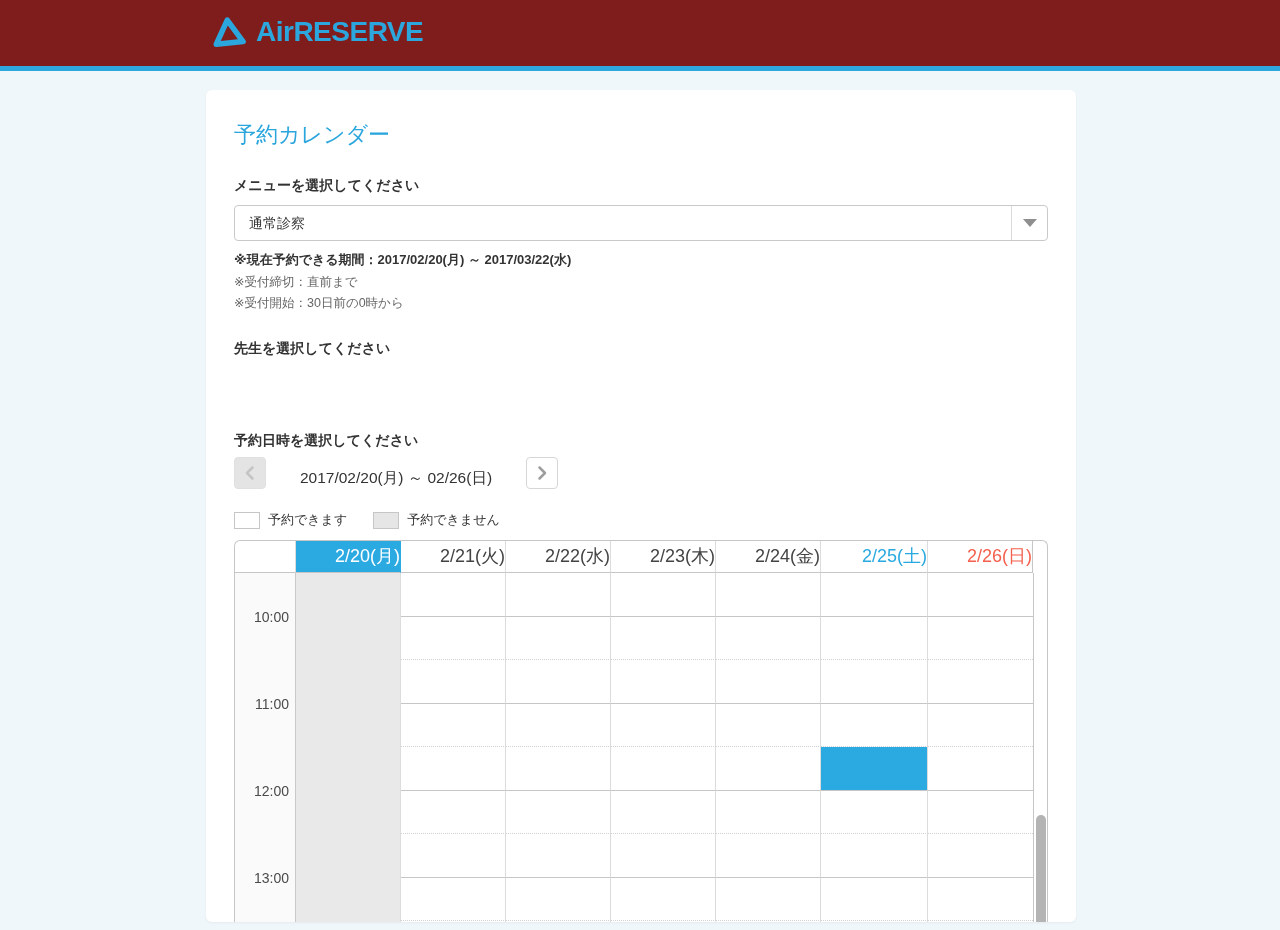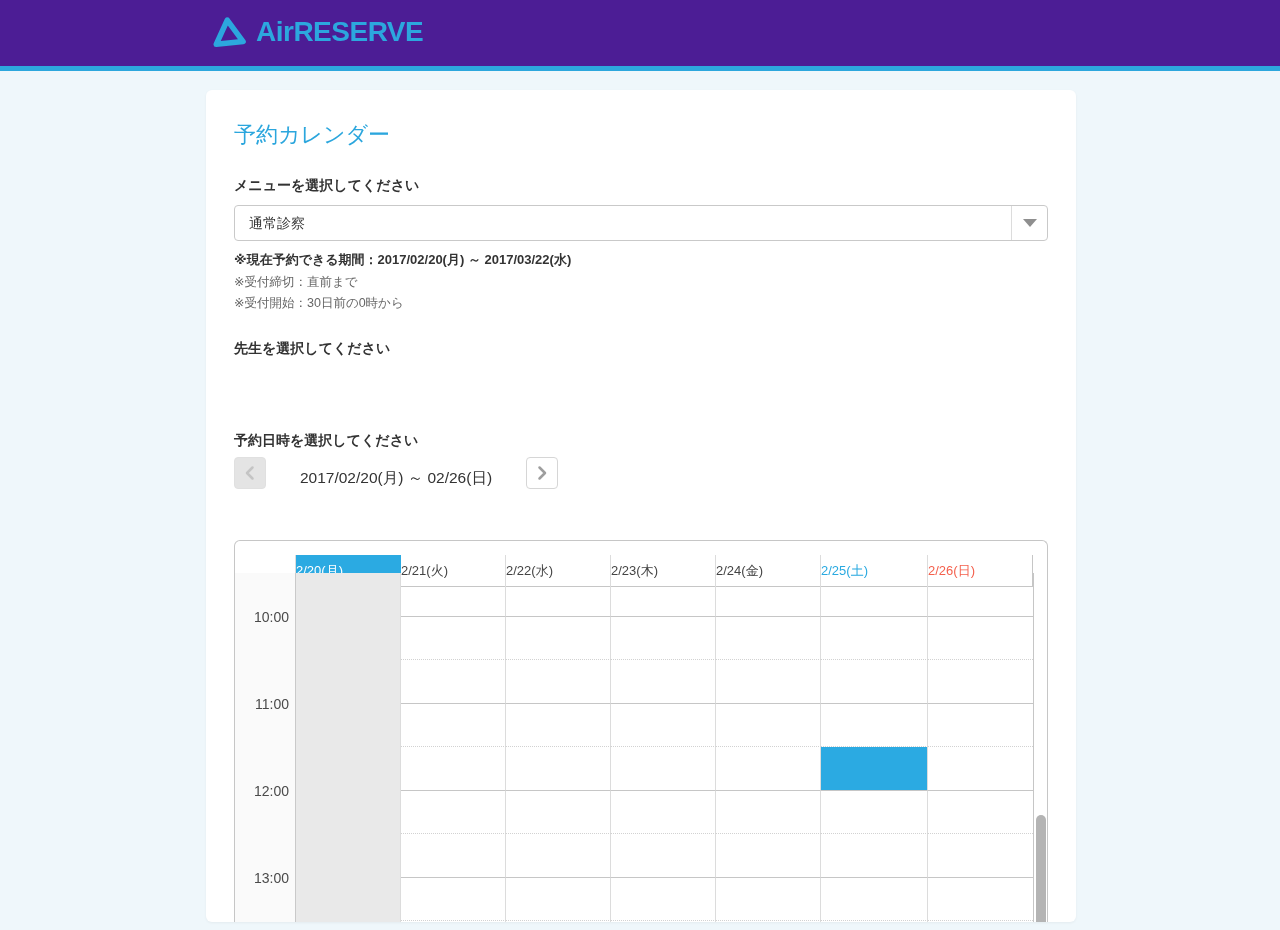--- a/index.html
+++ b/index.html
@@ -5,21 +5,21 @@
   * { box-sizing: border-box; margin: 0; padding: 0; }
   html,body { width:1280px; height:930px; overflow:hidden; }
   body {
     font-family: "Liberation Sans", "DejaVu Sans", sans-serif;
     background:#eff7fb; position:relative; color:#333;
   }
 
   
   .site-header {
     position:absolute; top:0; left:0; width:1280px; height:71px;
-    background:#4c1d95; border-bottom:5px solid #2da7dd; z-index:10;
+    background:#7f1d1d; border-bottom:5px solid #2da7dd; z-index:10;
   }
   .logo { position:absolute; left:210px; top:15px; display:flex; align-items:center; gap:9px; }
   .logo-text { font-size:28px; font-weight:bold; color:#2ca7de; letter-spacing:-0.5px; }
 
   
   .card {
     position:absolute; left:206px; top:90px; width:870px; height:832px;
     background:#fff; border-radius:6px; box-shadow:0 1px 3px rgba(0,0,0,0.05);
     overflow:hidden;
   }
@@ -70,22 +70,22 @@
   .cal {
     position:absolute; left:28px; top:450px; width:814px; height:382px;
     border:1px solid #c6c6c6; border-bottom:none; border-radius:6px 6px 0 0;
     background:#fff; overflow:hidden;
   }
   .cal-header {
     position:absolute; left:0; top:0; width:799px; height:32px;
     display:grid; grid-template-columns:61px 105px 105px 105px 105px 105px 107px 105px;
   }
   .day-cell {
-    height:32px; line-height:31px; text-align:left; font-size:13px; color:#444;
-    border-right:1px solid #dcdcdc; border-bottom:1px solid #c6c6c6; overflow:hidden;margin-top:14px;
+    height:32px; line-height:31px; text-align:right; font-size:18px; color:#444;
+    border-right:1px solid #dcdcdc; border-bottom:1px solid #c6c6c6; overflow:hidden;
   }
   .day-cell:last-child { border-right:1px solid #c6c6c6; }
   .day-cell.selected { background:#2baae2; color:#fff; border-right-color:#2baae2; }
   .day-cell.saturday { color:#29a9e0; }
   .day-cell.sunday   { color:#f4604d; }
 
   .time-col {
     position:absolute; left:0; top:32px; width:61px; height:400px;
     background:#fafafa; border-right:1px solid #c9c9c9;
   }
@@ -152,20 +152,26 @@
       </svg>
     </div>
     <div class="date-range">2017/02/20(月) ～ 02/26(日)</div>
     <div class="nav-btn enabled">
       <svg width="12" height="16" viewBox="0 0 12 16">
         <polyline points="3.5,2.5 9,8 3.5,13.5" fill="none" stroke="#9e9e9e" stroke-width="2.5" stroke-linecap="round" stroke-linejoin="round"></polyline>
       </svg>
     </div>
   </div>
 
+  <div class="legend">
+    <span class="legend-box available"></span>
+    <span>予約できます</span>
+    <span class="legend-box unavailable"></span>
+    <span>予約できません</span>
+  </div>
 
   <div class="cal">
     <div class="cal-header">
       <div class="day-cell"></div>
 
     <div class="day-cell selected">2/20(月)</div>
         <div class="day-cell weekday">2/21(火)</div>
         <div class="day-cell weekday">2/22(水)</div>
         <div class="day-cell weekday">2/23(木)</div>
         <div class="day-cell weekday">2/24(金)</div>

